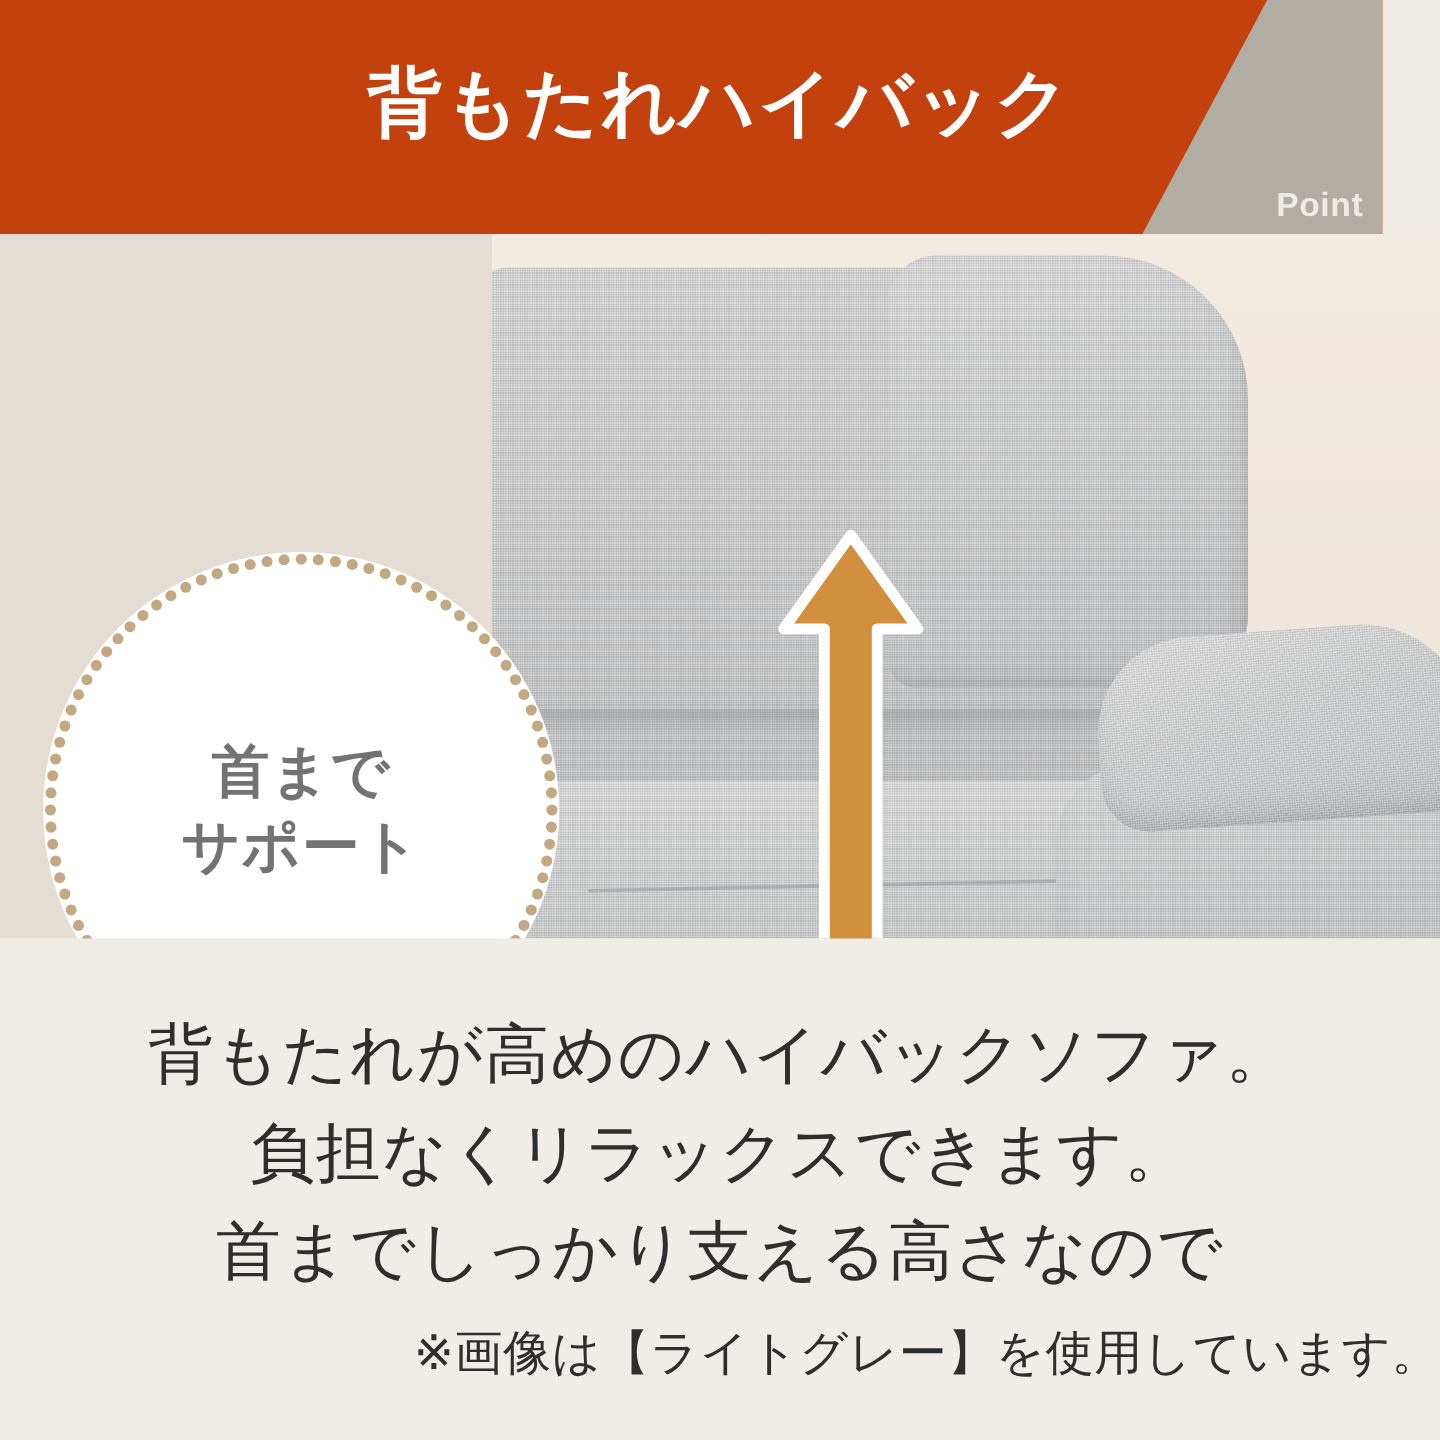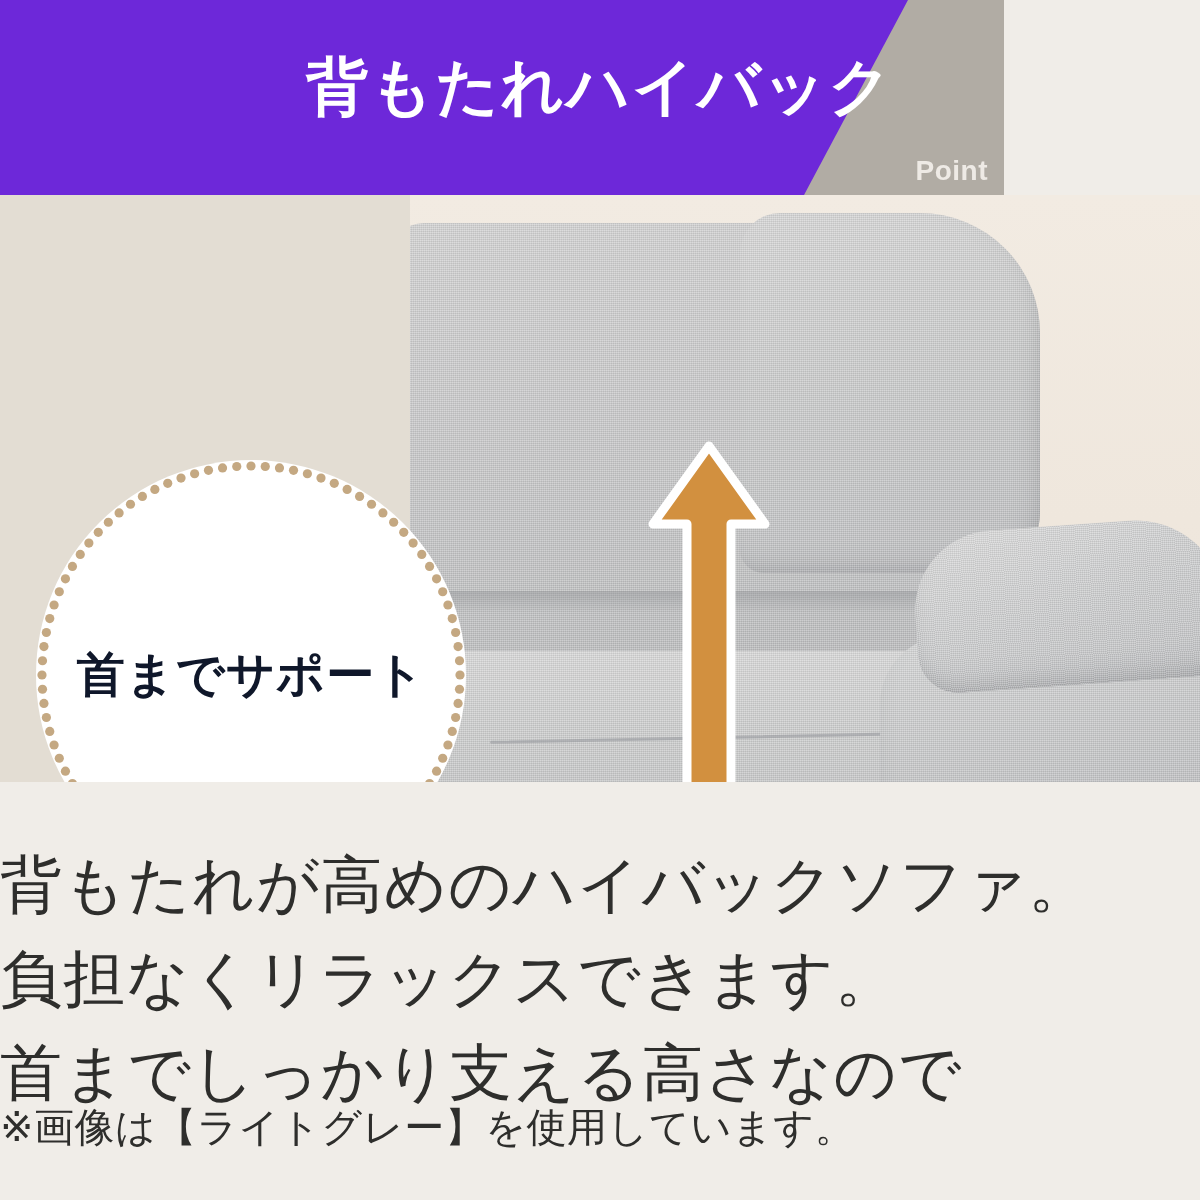--- a/index.html
+++ b/index.html
@@ -6,22 +6,22 @@
   html,body { width:1200px; height:1200px; }
   body {
     font-family:"Liberation Sans","DejaVu Sans",sans-serif;
     background:#F0EDE8;
     overflow:hidden;
   }
   #page { position:relative; width:1200px; height:1200px; overflow:hidden; }
 
   
   #header {
-    position:absolute; left:0; top:0; width:1004px; height:195px;
-    background:#6d28d9; overflow:hidden;
+    position:absolute; left:0; top:0; width:1152px; height:195px;
+    background:#c2410c; overflow:hidden;
   }
   #header-title {
     position:absolute; left:0; top:0; width:1200px; height:195px;
     display:flex; align-items:center; justify-content:center;
     color:#FFFFFF; font-size:62px; font-weight:700;
     letter-spacing:2px; line-height:1; padding-bottom:22px;
     z-index:3; white-space:nowrap;
   }
   #point-wedge {
     position:absolute; right:0; top:0; width:200px; height:195px;
@@ -120,40 +120,40 @@
   
   #badge {
     position:absolute; left:36px; top:265px; width:430px; height:430px; z-index:8;
   }
   #badge-disc{
     position:absolute; inset:0; border-radius:50%;
     background:#FFFFFF;
   }
   #badge-dots{ position:absolute; inset:0; }
   #badge-text{
-    position:absolute; inset:0; display:flex; 
+    position:absolute; inset:0; display:flex; flex-direction:column;
     align-items:center; justify-content:center;
-    color:#0f172a; font-weight:700; font-size:48px; line-height:1.32;
+    color:#737373; font-weight:700; font-size:48px; line-height:1.32;
     letter-spacing:1px; text-align:center;
   }
 
   
   #bottom {
     position:absolute; left:0; top:782px; width:1200px; height:418px;
     background:#F0EDE8;
   }
   #desc {
     position:absolute; left:0; top:56px; width:1200px;
-    text-align:left; color:#2E2E2C;
-    font-size:62px; line-height:1.52; font-weight:400; letter-spacing:1px;
+    text-align:center; color:#2E2E2C;
+    font-size:54px; line-height:1.52; font-weight:400; letter-spacing:1px;
   }
   #desc div{ white-space:nowrap; }
   #note {
     position:absolute; left:0; top:318px; width:1200px;
-    text-align:left; color:#2E2E2C;
+    text-align:right; color:#2E2E2C;
     font-size:40px; font-weight:400; letter-spacing:0.5px; white-space:nowrap;
   }
 </style>
 </head>
 <body>
 
 <div id="page">
 
   <div id="header">
     <div id="point-wedge"></div>

